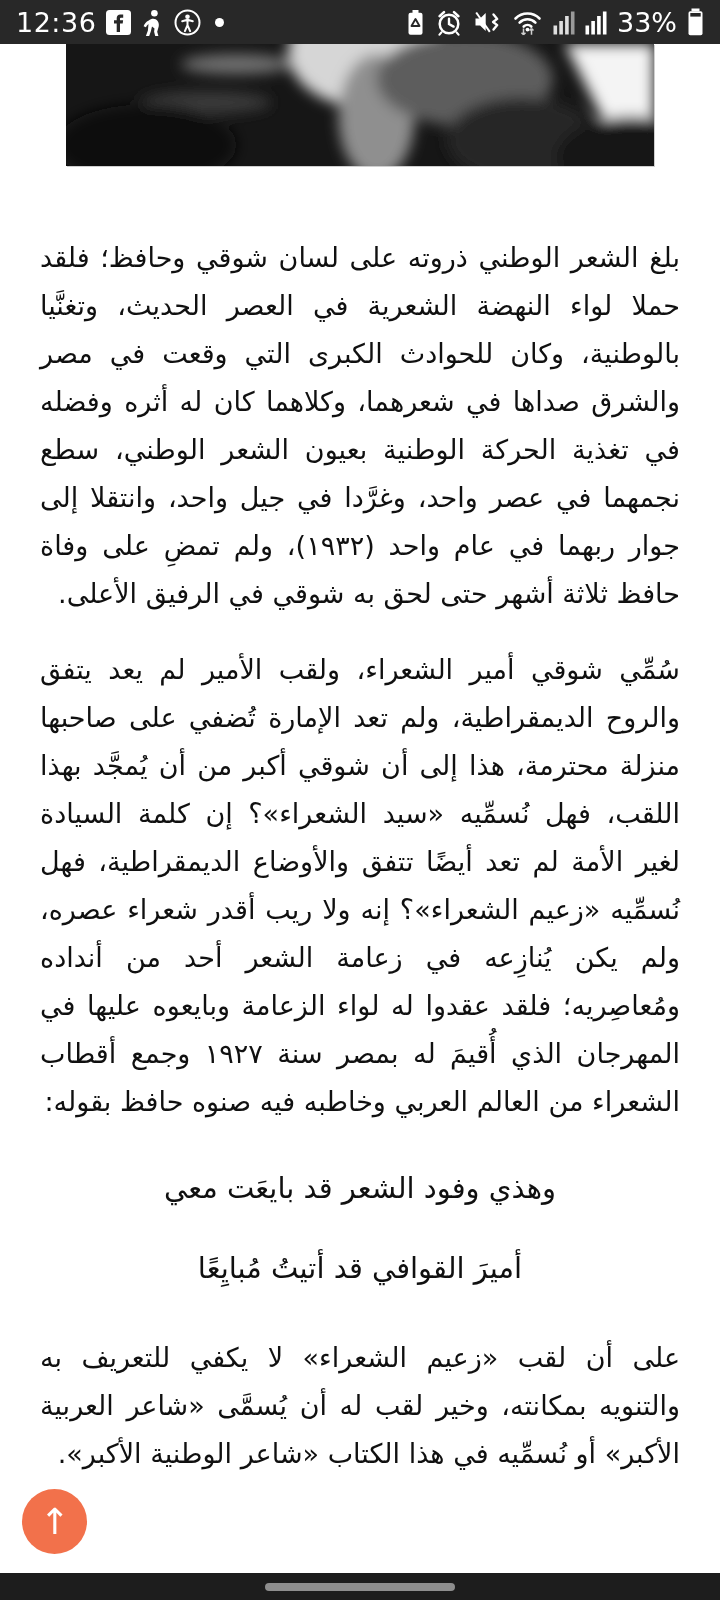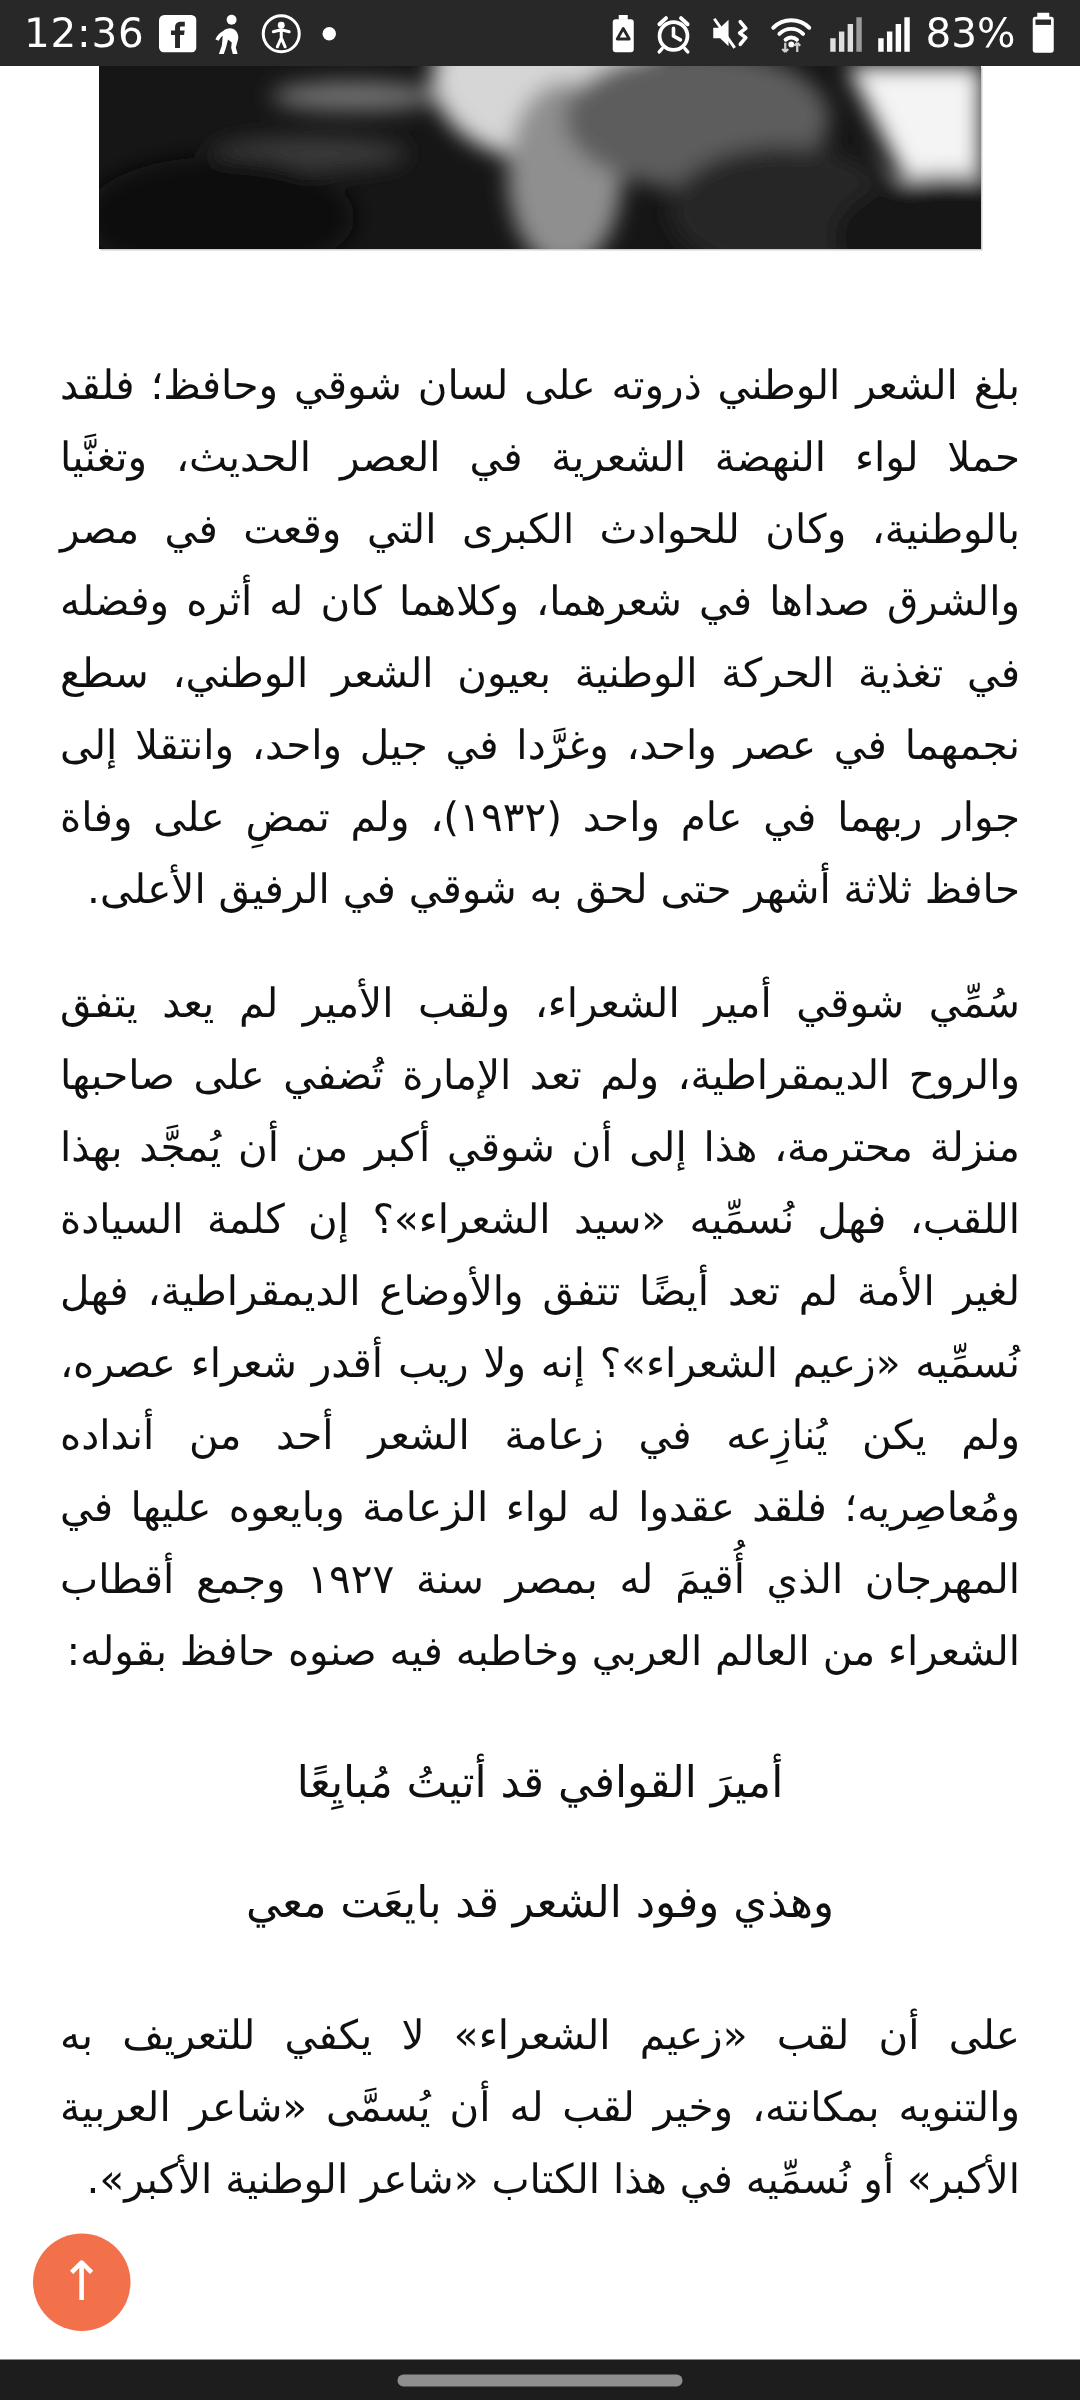--- a/index.html
+++ b/index.html
@@ -125,21 +125,21 @@
           </svg>
       </span>
       <span class="sb-icon">
         <svg width="22" height="26" viewBox="0 0 22 26">
             <rect x="0.5" y="16.5" width="3.6" height="9" fill="#fff"></rect>
             <rect x="6.3" y="12" width="3.6" height="13.5" fill="#fff"></rect>
             <rect x="12.1" y="7" width="3.6" height="18.5" fill="#fff"></rect>
             <rect x="17.9" y="2.5" width="3.6" height="23" fill="#fff"></rect>
           </svg>
       </span>
-      <span class="sb-pct">83%</span>
+      <span class="sb-pct">33%</span>
       <span class="sb-icon">
         <svg width="17" height="28" viewBox="0 0 17 28">
             <rect x="4.5" y="0.5" width="8" height="3" fill="#fff"></rect>
             <rect x="1.5" y="3.2" width="14" height="24" rx="1.8" fill="#fff"></rect>
             <rect x="3.3" y="5" width="10.4" height="3.6" fill="#282828"></rect>
           </svg>
       </span>
     </div>
   </header>
 
@@ -162,22 +162,22 @@
         <polygon points="498,0 587,0 587,78 545,92" fill="#f4f4f4"></polygon>
         <ellipse cx="565" cy="112" rx="75" ry="40" fill="#141414"></ellipse>
         <ellipse cx="80" cy="100" rx="90" ry="40" fill="#101010"></ellipse>
       </g>
     </svg>
 
     <article lang="ar" dir="rtl">
       <p>بلغ الشعر الوطني ذروته على لسان شوقي وحافظ؛ فلقد حملا لواء النهضة الشعرية في العصر الحديث، وتغنَّيا بالوطنية، وكان للحوادث الكبرى التي وقعت في مصر والشرق صداها في شعرهما، وكلاهما كان له أثره وفضله في تغذية الحركة الوطنية بعيون الشعر الوطني، سطع نجمهما في عصر واحد، وغرَّدا في جيل واحد، وانتقلا إلى جوار ربهما في عام واحد (١٩٣٢)، ولم تمضِ على وفاة حافظ ثلاثة أشهر حتى لحق به شوقي في الرفيق الأعلى.</p>
       <p>سُمِّي شوقي أمير الشعراء، ولقب الأمير لم يعد يتفق والروح الديمقراطية، ولم تعد الإمارة تُضفي على صاحبها منزلة محترمة، هذا إلى أن شوقي أكبر من أن يُمجَّد بهذا اللقب، فهل نُسمِّيه «سيد الشعراء»؟ إن كلمة السيادة لغير الأمة لم تعد أيضًا تتفق والأوضاع الديمقراطية، فهل نُسمِّيه «زعيم الشعراء»؟ إنه ولا ريب أقدر شعراء عصره، ولم يكن يُنازِعه في زعامة الشعر أحد من أنداده ومُعاصِريه؛ فلقد عقدوا له لواء الزعامة وبايعوه عليها في المهرجان الذي أُقيمَ له بمصر سنة ١٩٢٧ وجمع أقطاب الشعراء من العالم العربي وخاطبه فيه صنوه حافظ بقوله:</p>
       <div class="poetry">
+        <div class="verse">وهذي وفود الشعر قد بايعَت معي</div>
         <div class="verse">أميرَ القوافي قد أتيتُ مُبايِعًا</div>
-        <div class="verse">وهذي وفود الشعر قد بايعَت معي</div>
       </div>
       <p>على أن لقب «زعيم الشعراء» لا يكفي للتعريف به والتنويه بمكانته، وخير لقب له أن يُسمَّى «شاعر العربية الأكبر» أو نُسمِّيه في هذا الكتاب «شاعر الوطنية الأكبر».</p>
     </article>
   </main>
 
   <button class="fab">
     <span class="fab-arrow">↑</span>
   </button>
 
   <footer class="nav-bar">

